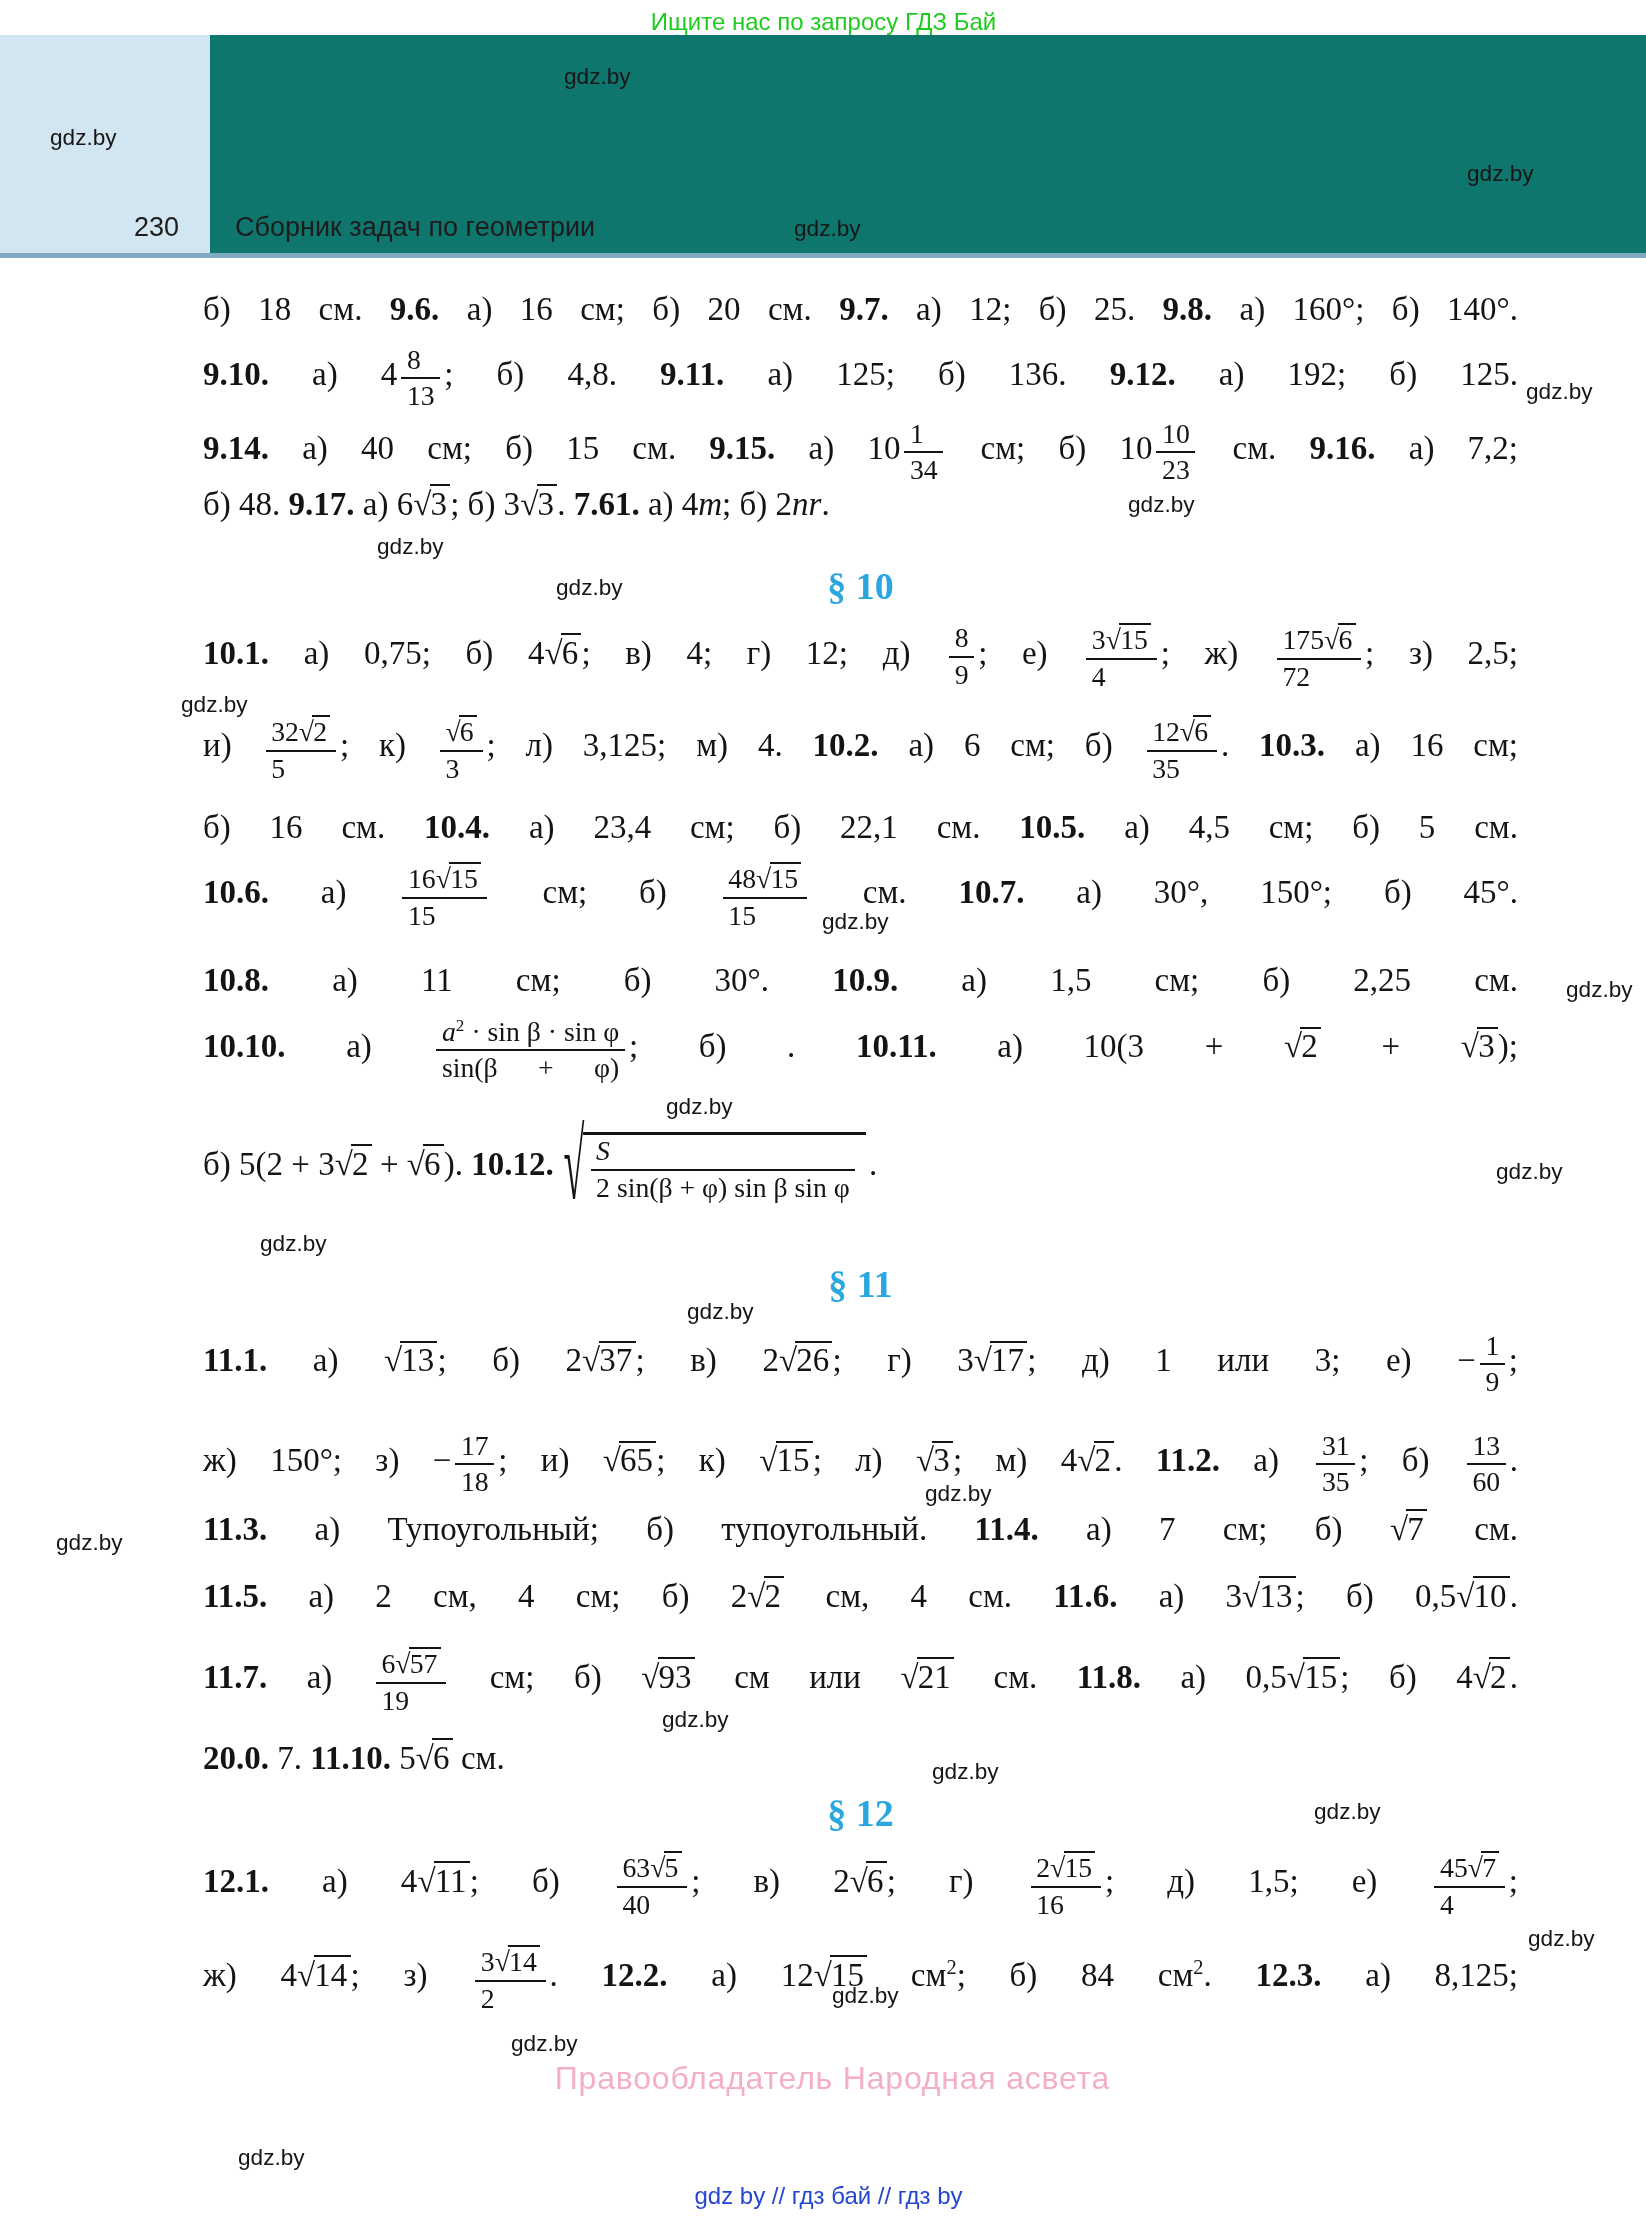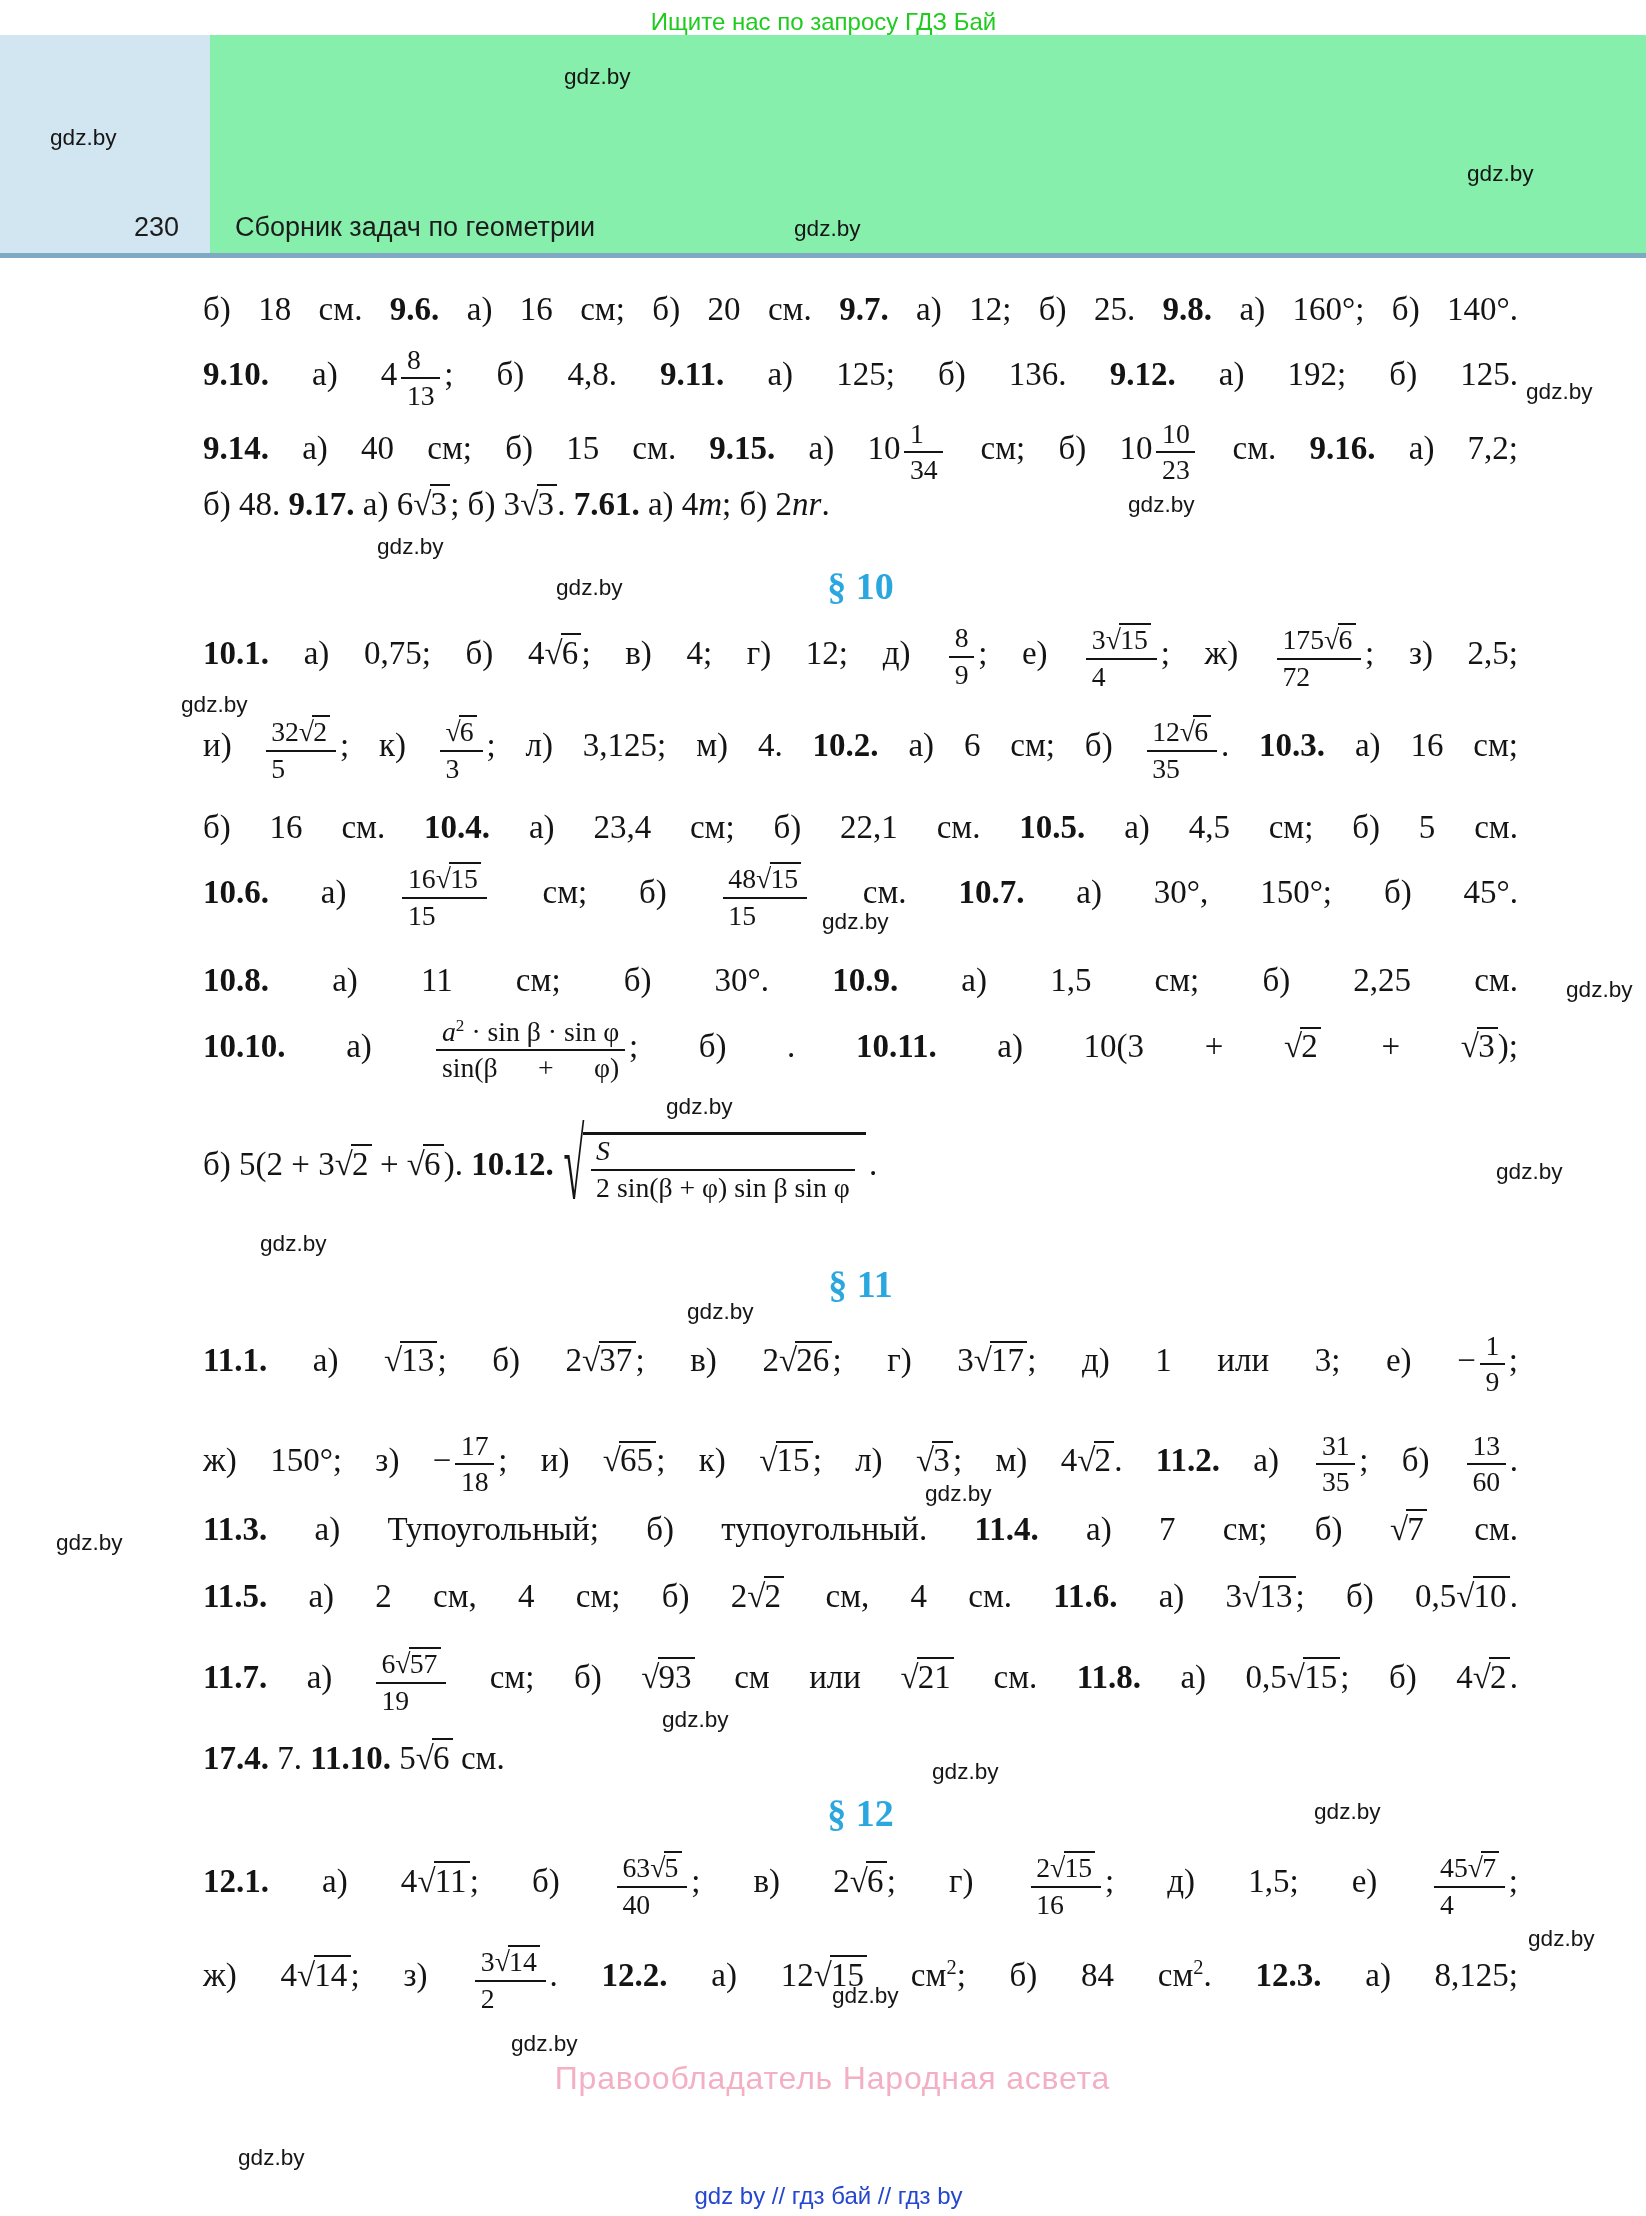--- a/index.html
+++ b/index.html
@@ -6,21 +6,21 @@
   body{
     width:1647px;height:2216px;position:relative;background:#ffffff;
     font-family:"Liberation Serif",serif;color:#141414;overflow:hidden;
   }
   .banner{
     position:absolute;top:8px;left:0;width:1647px;text-align:center;
     font:24px "Liberation Sans",sans-serif;color:#1ecb1e;
   }
   .header{
     position:absolute;left:0;top:35px;width:1647px;height:218px;
-    background:#86efac;border-bottom:5.6px solid #7fa9c2;
+    background:#0f766e;border-bottom:5.6px solid #7fa9c2;
   }
   .header .side{position:absolute;left:0;top:0;width:210px;height:100%;background:#d2e6f1;}
   .pageno{position:absolute;left:134px;top:177px;font:27px "Liberation Sans",sans-serif;color:#1c1c1c;}
   .btitle{position:absolute;left:235px;top:177px;font:27px "Liberation Sans",sans-serif;color:#1c1c1c;}
   .wm{
     position:absolute;font:22.6px "Liberation Sans",sans-serif;color:#161616;
     white-space:nowrap;z-index:5;
   }
   .sec{
     position:absolute;left:203px;width:1315px;text-align:center;
@@ -163,21 +163,21 @@
     </span>; б) <span class="fr">
       <span class="nu">13</span>
       <span class="de">60</span>
     </span>.</div>
 <div class="line" style="top:1509px"><b>11.3.</b> а) Тупоугольный; б) тупоугольный. <b>11.4.</b> а) 7 см; б) <span class="sq"><span class="rd">√</span><span class="vin">7</span></span> см.</div>
 <div class="line" style="top:1576px"><b>11.5.</b> а) 2 см, 4 см; б) 2<span class="sq"><span class="rd">√</span><span class="vin">2</span></span> см, 4 см. <b>11.6.</b> а) 3<span class="sq"><span class="rd">√</span><span class="vin">13</span></span>; б) 0,5<span class="sq"><span class="rd">√</span><span class="vin">10</span></span>.</div>
 <div class="line" style="top:1646px"><b>11.7.</b> а) <span class="fr">
       <span class="nu">6<span class="sq"><span class="rd">√</span><span class="vin">57</span></span></span>
       <span class="de">19</span>
     </span> см; б) <span class="sq"><span class="rd">√</span><span class="vin">93</span></span> см или <span class="sq"><span class="rd">√</span><span class="vin">21</span></span> см. <b>11.8.</b> а) 0,5<span class="sq"><span class="rd">√</span><span class="vin">15</span></span>; б) 4<span class="sq"><span class="rd">√</span><span class="vin">2</span></span>.</div>
-<div class="line short" style="top:1738px"><b>17.4.</b> 7. <b>11.10.</b> 5<span class="sq"><span class="rd">√</span><span class="vin">6</span></span> см.</div>
+<div class="line short" style="top:1738px"><b>20.0.</b> 7. <b>11.10.</b> 5<span class="sq"><span class="rd">√</span><span class="vin">6</span></span> см.</div>
 
 <div class="sec" style="top:1791px">§ 12</div>
 <div class="line" style="top:1850px"><b>12.1.</b> а) 4<span class="sq"><span class="rd">√</span><span class="vin">11</span></span>; б) <span class="fr">
       <span class="nu">63<span class="sq"><span class="rd">√</span><span class="vin">5</span></span></span>
       <span class="de">40</span>
     </span>; в) 2<span class="sq"><span class="rd">√</span><span class="vin">6</span></span>; г) <span class="fr">
       <span class="nu">2<span class="sq"><span class="rd">√</span><span class="vin">15</span></span></span>
       <span class="de">16</span>
     </span>; д) 1,5; е) <span class="fr">
       <span class="nu">45<span class="sq"><span class="rd">√</span><span class="vin">7</span></span></span>

